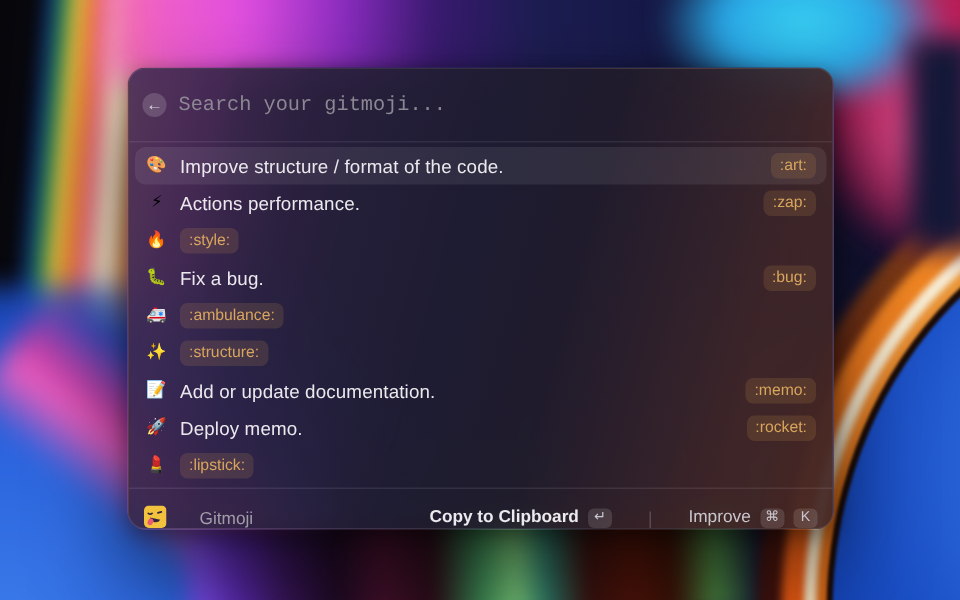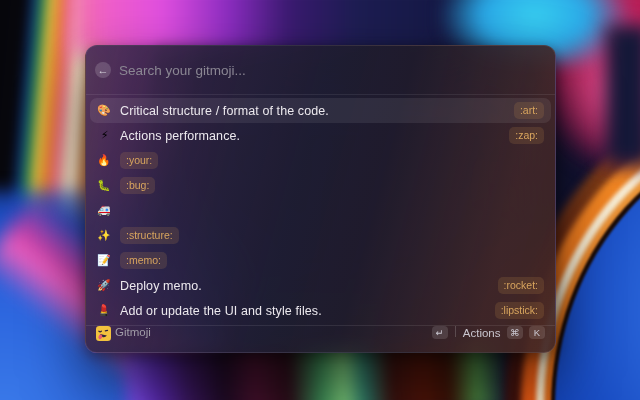--- a/index.html
+++ b/index.html
@@ -53,34 +53,34 @@
       rgba(32,28,40,.86);
     backdrop-filter:blur(45px) saturate(160%);-webkit-backdrop-filter:blur(45px) saturate(160%);
     border:1px solid rgba(255,255,255,.09);
     box-shadow:0 28px 60px rgba(0,0,0,.60),0 4px 14px rgba(0,0,0,.38);}
 
   .searchbar{height:48px;flex:none;display:flex;align-items:center;padding:0 9px;gap:6px;}
   .backbtn{width:16px;height:16px;border-radius:50%;border:none;flex:none;cursor:pointer;
     background:rgba(255,255,255,.16);color:#d9d6de;font-size:11px;line-height:16px;text-align:center;
     display:flex;align-items:center;justify-content:center;padding:0;font-family:inherit;}
   .searchinput{flex:1;background:transparent;border:none;outline:none;color:#ece9ee;
-    font-size:13.5px;font-family:Liberation Sans, sans-serif;}
+    font-size:13.5px;font-family:Liberation Mono, monospace;}
   .searchinput::placeholder{color:#8b8793;}
   .hdivider{height:1px;flex:none;background:rgba(255,255,255,.08);}
 
   .list{flex:1;padding:3px 4px;overflow:hidden;}
   .row{height:25px;display:flex;align-items:center;padding:0 7px;border-radius:7px;cursor:pointer;}
   .row.selected{background:var(--selection,rgba(255,255,255,.08));}
   .row .emoji{width:15px;flex:none;font-size:11px;line-height:1;text-align:center;margin-right:8px;}
   .row .desc{flex:1;font-size:12.5px;color:#ece9ee;letter-spacing:.1px;white-space:nowrap;overflow:hidden;}
   .row .badge{flex:none;font-size:10.5px;font-weight:500;color:var(--badge-text,#d8a55e);
     background:var(--badge-bg,rgba(214,158,79,.16));padding:2.5px 6px;border-radius:5px;line-height:1.1;}
 
   .footer{height:26px;flex:none;border-top:1px solid rgba(255,255,255,.09);
-    display:flex;align-items:flex-start;padding:0 10px;gap:4px;}
+    display:flex;align-items:flex-end;padding:0 10px;gap:22px;}
   .applogo{width:15px;height:15px;flex:none;display:block;}
   .appname{font-size:11.5px;color:#a19da8;}
   .spacer{flex:1;}
   .action{display:flex;align-items:center;gap:6px;background:none;border:none;padding:0;cursor:pointer;
     font-family:inherit;}
   .action .alabel{font-size:11.5px;color:#eceaee;font-weight:600;}
   .action.secondary .alabel{color:#c9c6ce;font-weight:500;}
   kbd{background:rgba(255,255,255,.13);color:#cac7d0;border-radius:4px;font-family:inherit;
     font-size:9.5px;min-width:9px;padding:1.5px 3.5px;text-align:center;line-height:1.1;display:inline-block;}
   .vsep{width:1px;height:11px;background:rgba(255,255,255,.18);margin:0 3px;}
@@ -117,82 +117,85 @@
       </button>
       <input class="searchinput" type="text" placeholder="Search your gitmoji..." style="">
     </div>
 
     <div class="hdivider"></div>
 
     <div class="list">
 
         <div class="row selected">
           <span class="emoji">🎨</span>
-          <span class="desc">Critical structure / format of the code.</span>
+          <span class="desc">Improve structure / format of the code.</span>
           <span class="badge">:art:</span>
         </div>
 
         <div class="row">
           <span class="emoji">⚡</span>
           <span class="desc">Actions performance.</span>
           <span class="badge">:zap:</span>
         </div>
 
         <div class="row">
           <span class="emoji">🔥</span>
-          <span class="badge">:your:</span>
+          <span class="badge">:style:</span>
         </div>
 
         <div class="row">
           <span class="emoji">🐛</span>
+          <span class="desc">Fix a bug.</span>
           <span class="badge">:bug:</span>
         </div>
 
         <div class="row">
           <span class="emoji">🚑</span>
+          <span class="badge">:ambulance:</span>
         </div>
 
         <div class="row">
           <span class="emoji">✨</span>
           <span class="badge">:structure:</span>
         </div>
 
         <div class="row">
           <span class="emoji">📝</span>
+          <span class="desc">Add or update documentation.</span>
           <span class="badge">:memo:</span>
         </div>
 
         <div class="row">
           <span class="emoji">🚀</span>
           <span class="desc">Deploy memo.</span>
           <span class="badge">:rocket:</span>
         </div>
 
         <div class="row">
           <span class="emoji">💄</span>
-          <span class="desc">Add or update the UI and style files.</span>
           <span class="badge">:lipstick:</span>
         </div>
       </div>
 
     <div class="footer">
       <svg class="applogo" viewBox="0 0 16 16">
         <rect width="16" height="16" rx="3.5" fill="#f2c23e"></rect>
         <path d="M3.1 5.6 Q4.4 6.7 5.7 5.6" stroke="#2f2440" stroke-width="1.3" fill="none" stroke-linecap="round"></path>
         <path d="M9.9 5.2 L12.3 4.6" stroke="#2f2440" stroke-width="1.3" fill="none" stroke-linecap="round"></path>
         <path d="M4.2 8.6 a4.1 4.1 0 0 0 7.4 1.6 Z" fill="#2f2440"></path>
         <ellipse cx="4.6" cy="11.6" rx="1.9" ry="2.5" fill="#e75a70" transform="rotate(28 4.6 11.6)"></ellipse>
       </svg>
       <span class="appname">Gitmoji</span>
       <span class="spacer"></span>
       <button class="action">
+        <span class="alabel">Copy to Clipboard</span>
         <kbd>↵</kbd>
       </button>
       <span class="vsep"></span>
       <button class="action secondary">
-        <span class="alabel">Actions</span>
+        <span class="alabel">Improve</span>
         <kbd>⌘</kbd>
         <kbd>K</kbd>
       </button>
     </div>
 
   </div>
 </div>
 
 </body></html>

